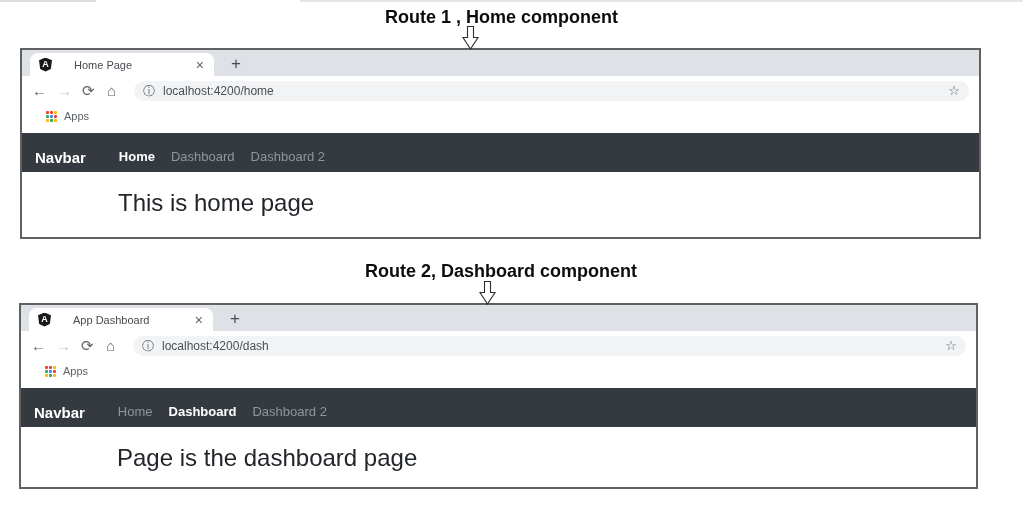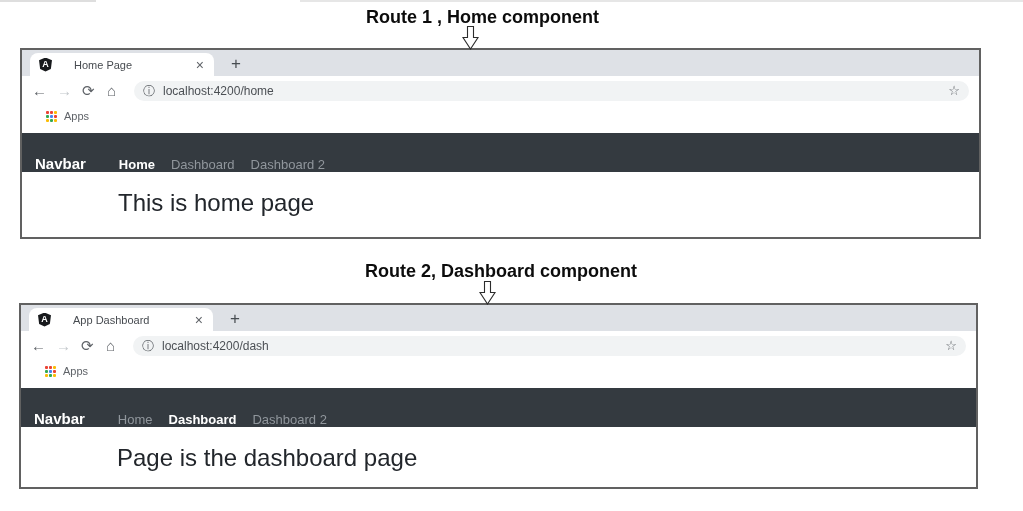--- a/index.html
+++ b/index.html
@@ -4,21 +4,21 @@
 <style>
   * { margin:0; padding:0; box-sizing:border-box; }
   html,body { width:1023px; height:511px; background:#ffffff;
     font-family:"Liberation Sans", sans-serif; position:relative; overflow:hidden; }
 
   .topline { position:absolute; height:2px; background:#dedede; top:0; }
   #topline-a { left:0; width:96px; }
   #topline-b { left:300px; width:723px; background:#e6e6e6; }
 
   .caption { position:absolute; font-size:18px; font-weight:bold; color:#0c0c0c; white-space:nowrap; }
-  #caption-1 { left:366px; top:7px; }
+  #caption-1 { left:385px; top:7px; }
   #caption-2 { left:365px; top:261px; }
 
   .down-arrow { position:absolute; z-index:6; }
   #arrow-1 { left:462px; top:26px; }
   #arrow-2 { left:479px; top:281px; }
 
   .bwin { position:absolute; border:2px solid #616161; background:#fff;
     display:flex; flex-direction:column; }
   #win-0 { left:20px; top:48px; width:961px; height:191px; }
   #win-1 { left:19px; top:303px; width:959px; height:186px; }
@@ -50,22 +50,22 @@
   .appsgrid i { display:block; border-radius:1px; }
   .appsgrid i:nth-child(1){background:#ea4335;} .appsgrid i:nth-child(2){background:#ea4335;}
   .appsgrid i:nth-child(3){background:#fbbc05;} .appsgrid i:nth-child(4){background:#34a853;}
   .appsgrid i:nth-child(5){background:#4285f4;} .appsgrid i:nth-child(6){background:#ea4335;}
   .appsgrid i:nth-child(7){background:#fbbc05;} .appsgrid i:nth-child(8){background:#34a853;}
   .appsgrid i:nth-child(9){background:#fbbc05;}
   .appslabel { font-size:11px; color:#5f6368; cursor:pointer; }
 
   .pagegap { height:6px; background:#fff; flex-shrink:0; }
 
-  .appnavbar { height:39px; background:#343a40; display:flex; align-items:flex-end;
-    padding:0 13px; flex-shrink:0; }
+  .appnavbar { height:39px; background:#343a40; display:flex; align-items:flex-start;
+    padding:16px 13px; flex-shrink:0; }
   .brand { color:#ffffff; font-size:15px; font-weight:700; margin-right:17px; cursor:pointer; }
   .navlink { font-size:13px; color:#90969c; margin-left:16px; cursor:pointer; white-space:nowrap; }
   .navlink.active { color:#ffffff; font-weight:600; }
 
   .pagecontent { flex:1; background:#fff; padding:17px 0 0 96px;
     font-size:24px; color:#22262b; }
 </style>
 </head>
 <body>
 

